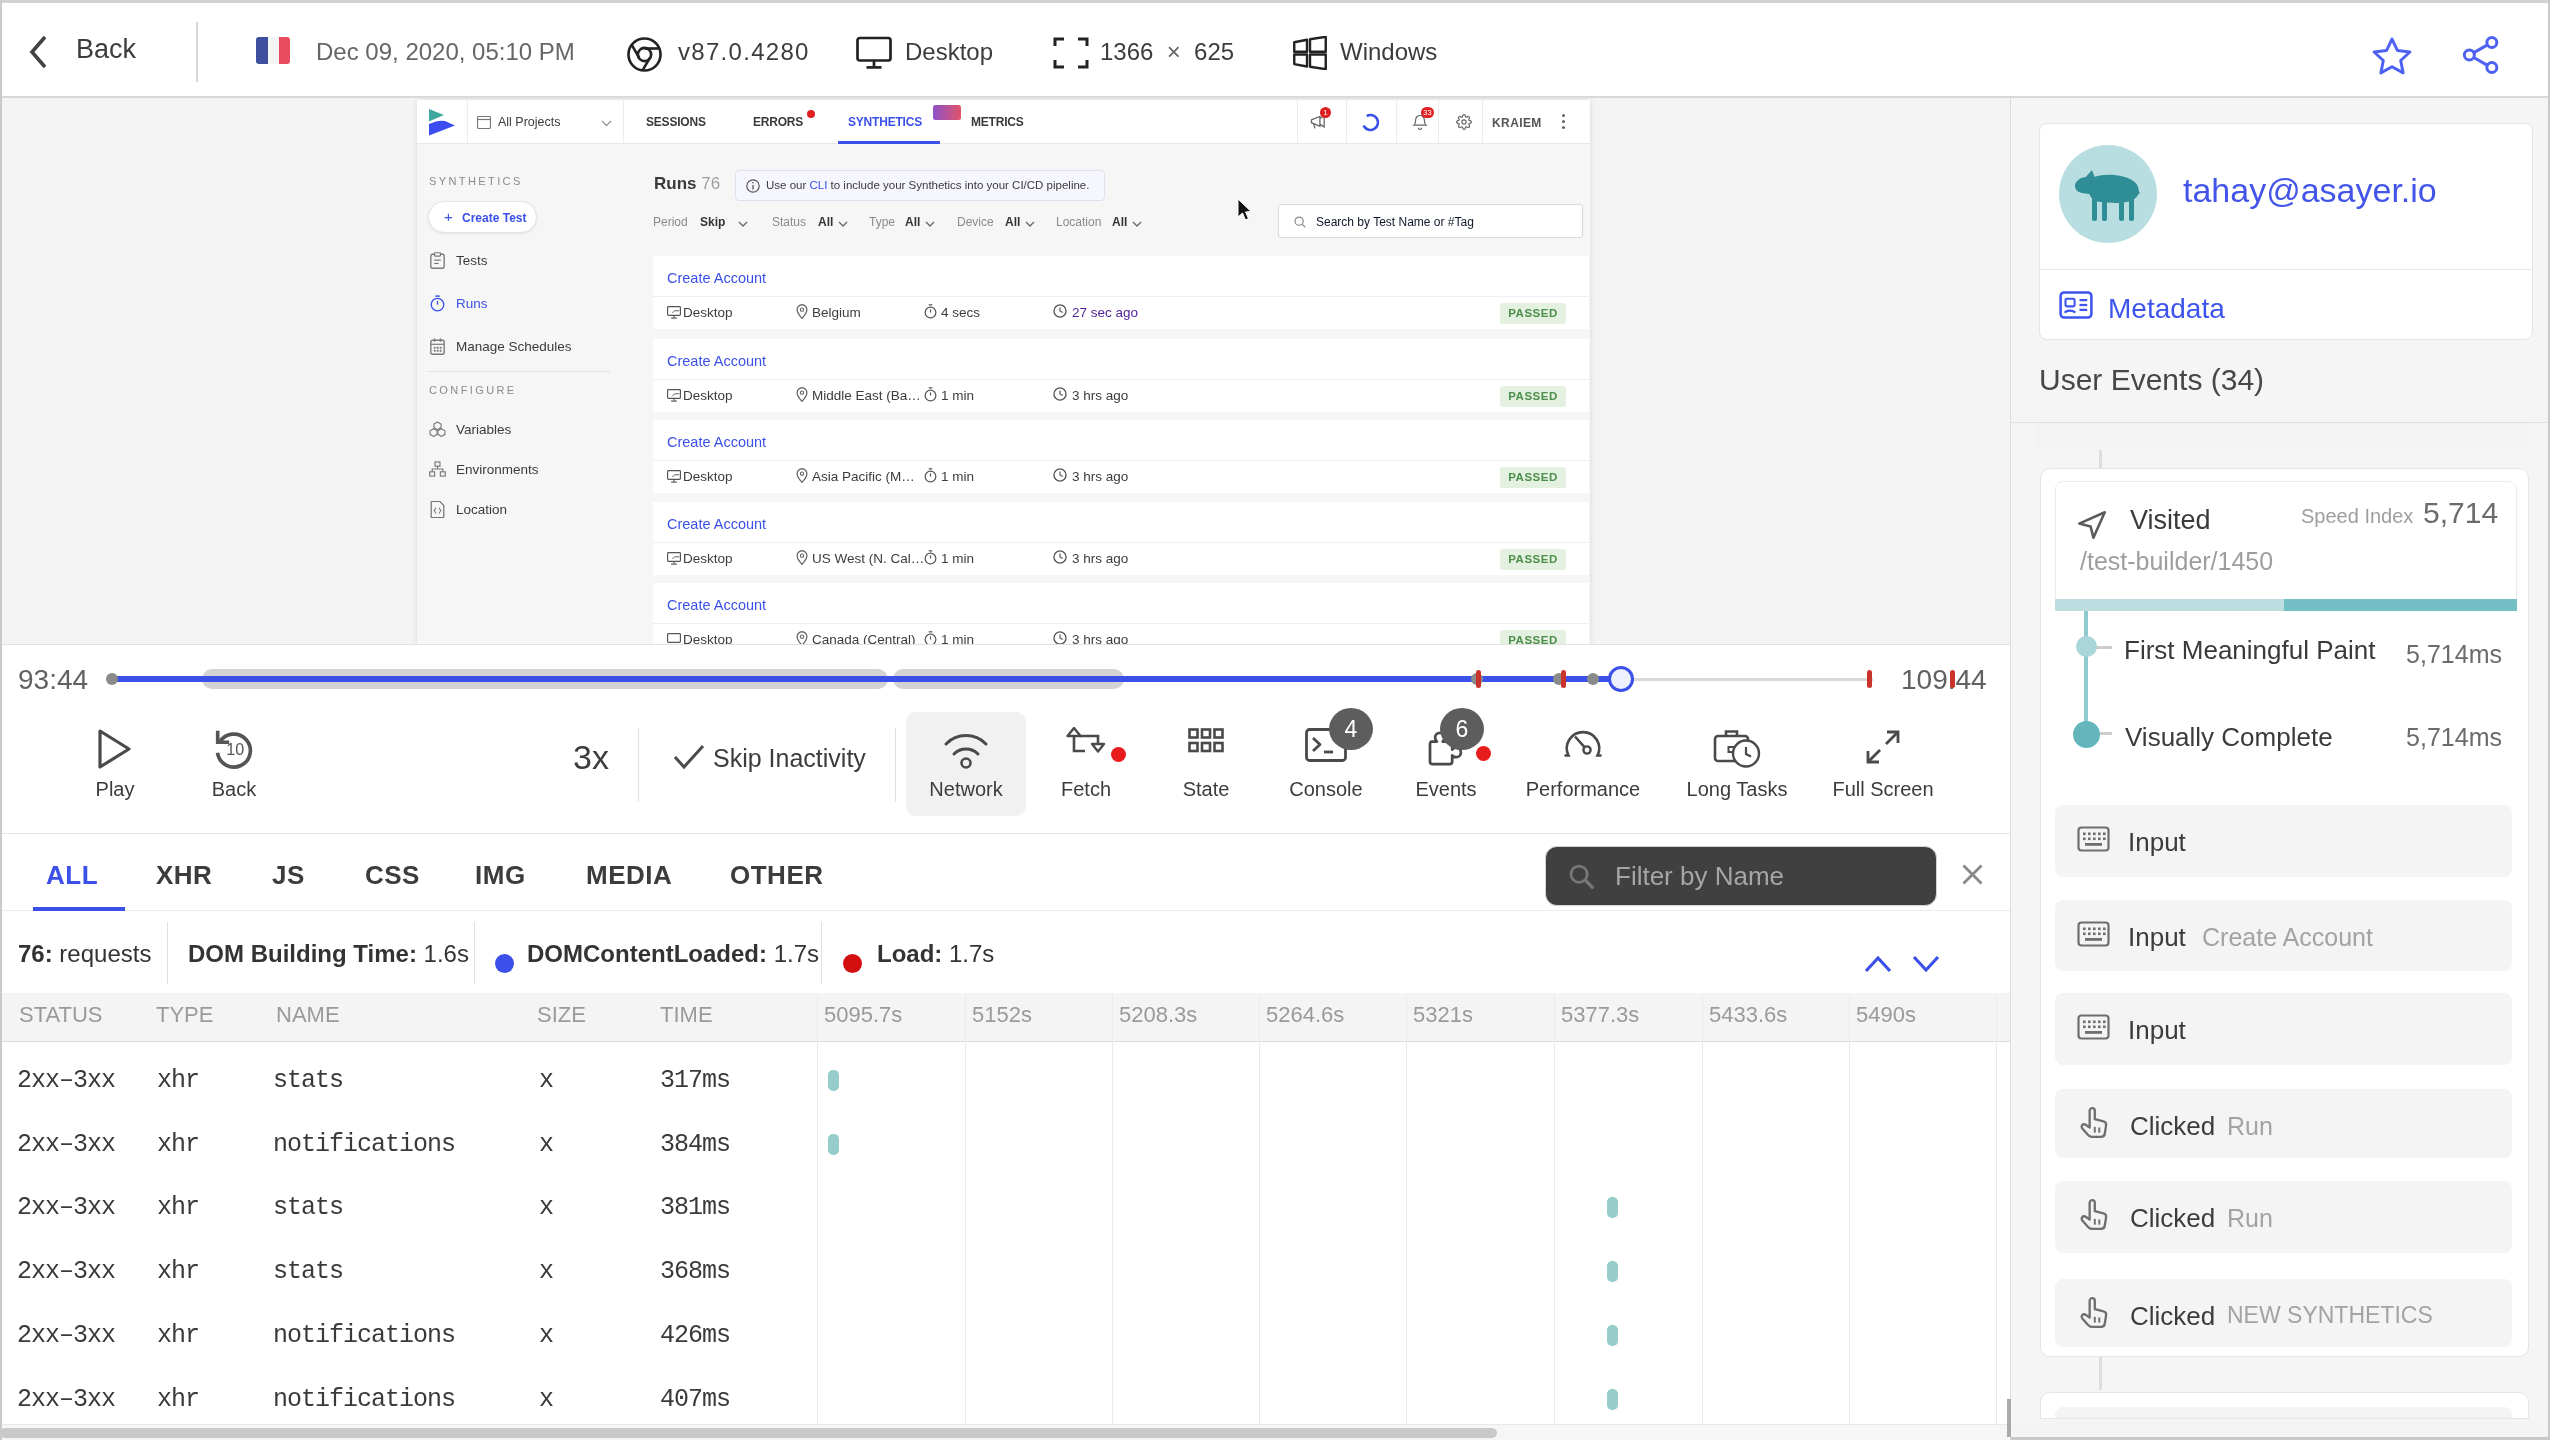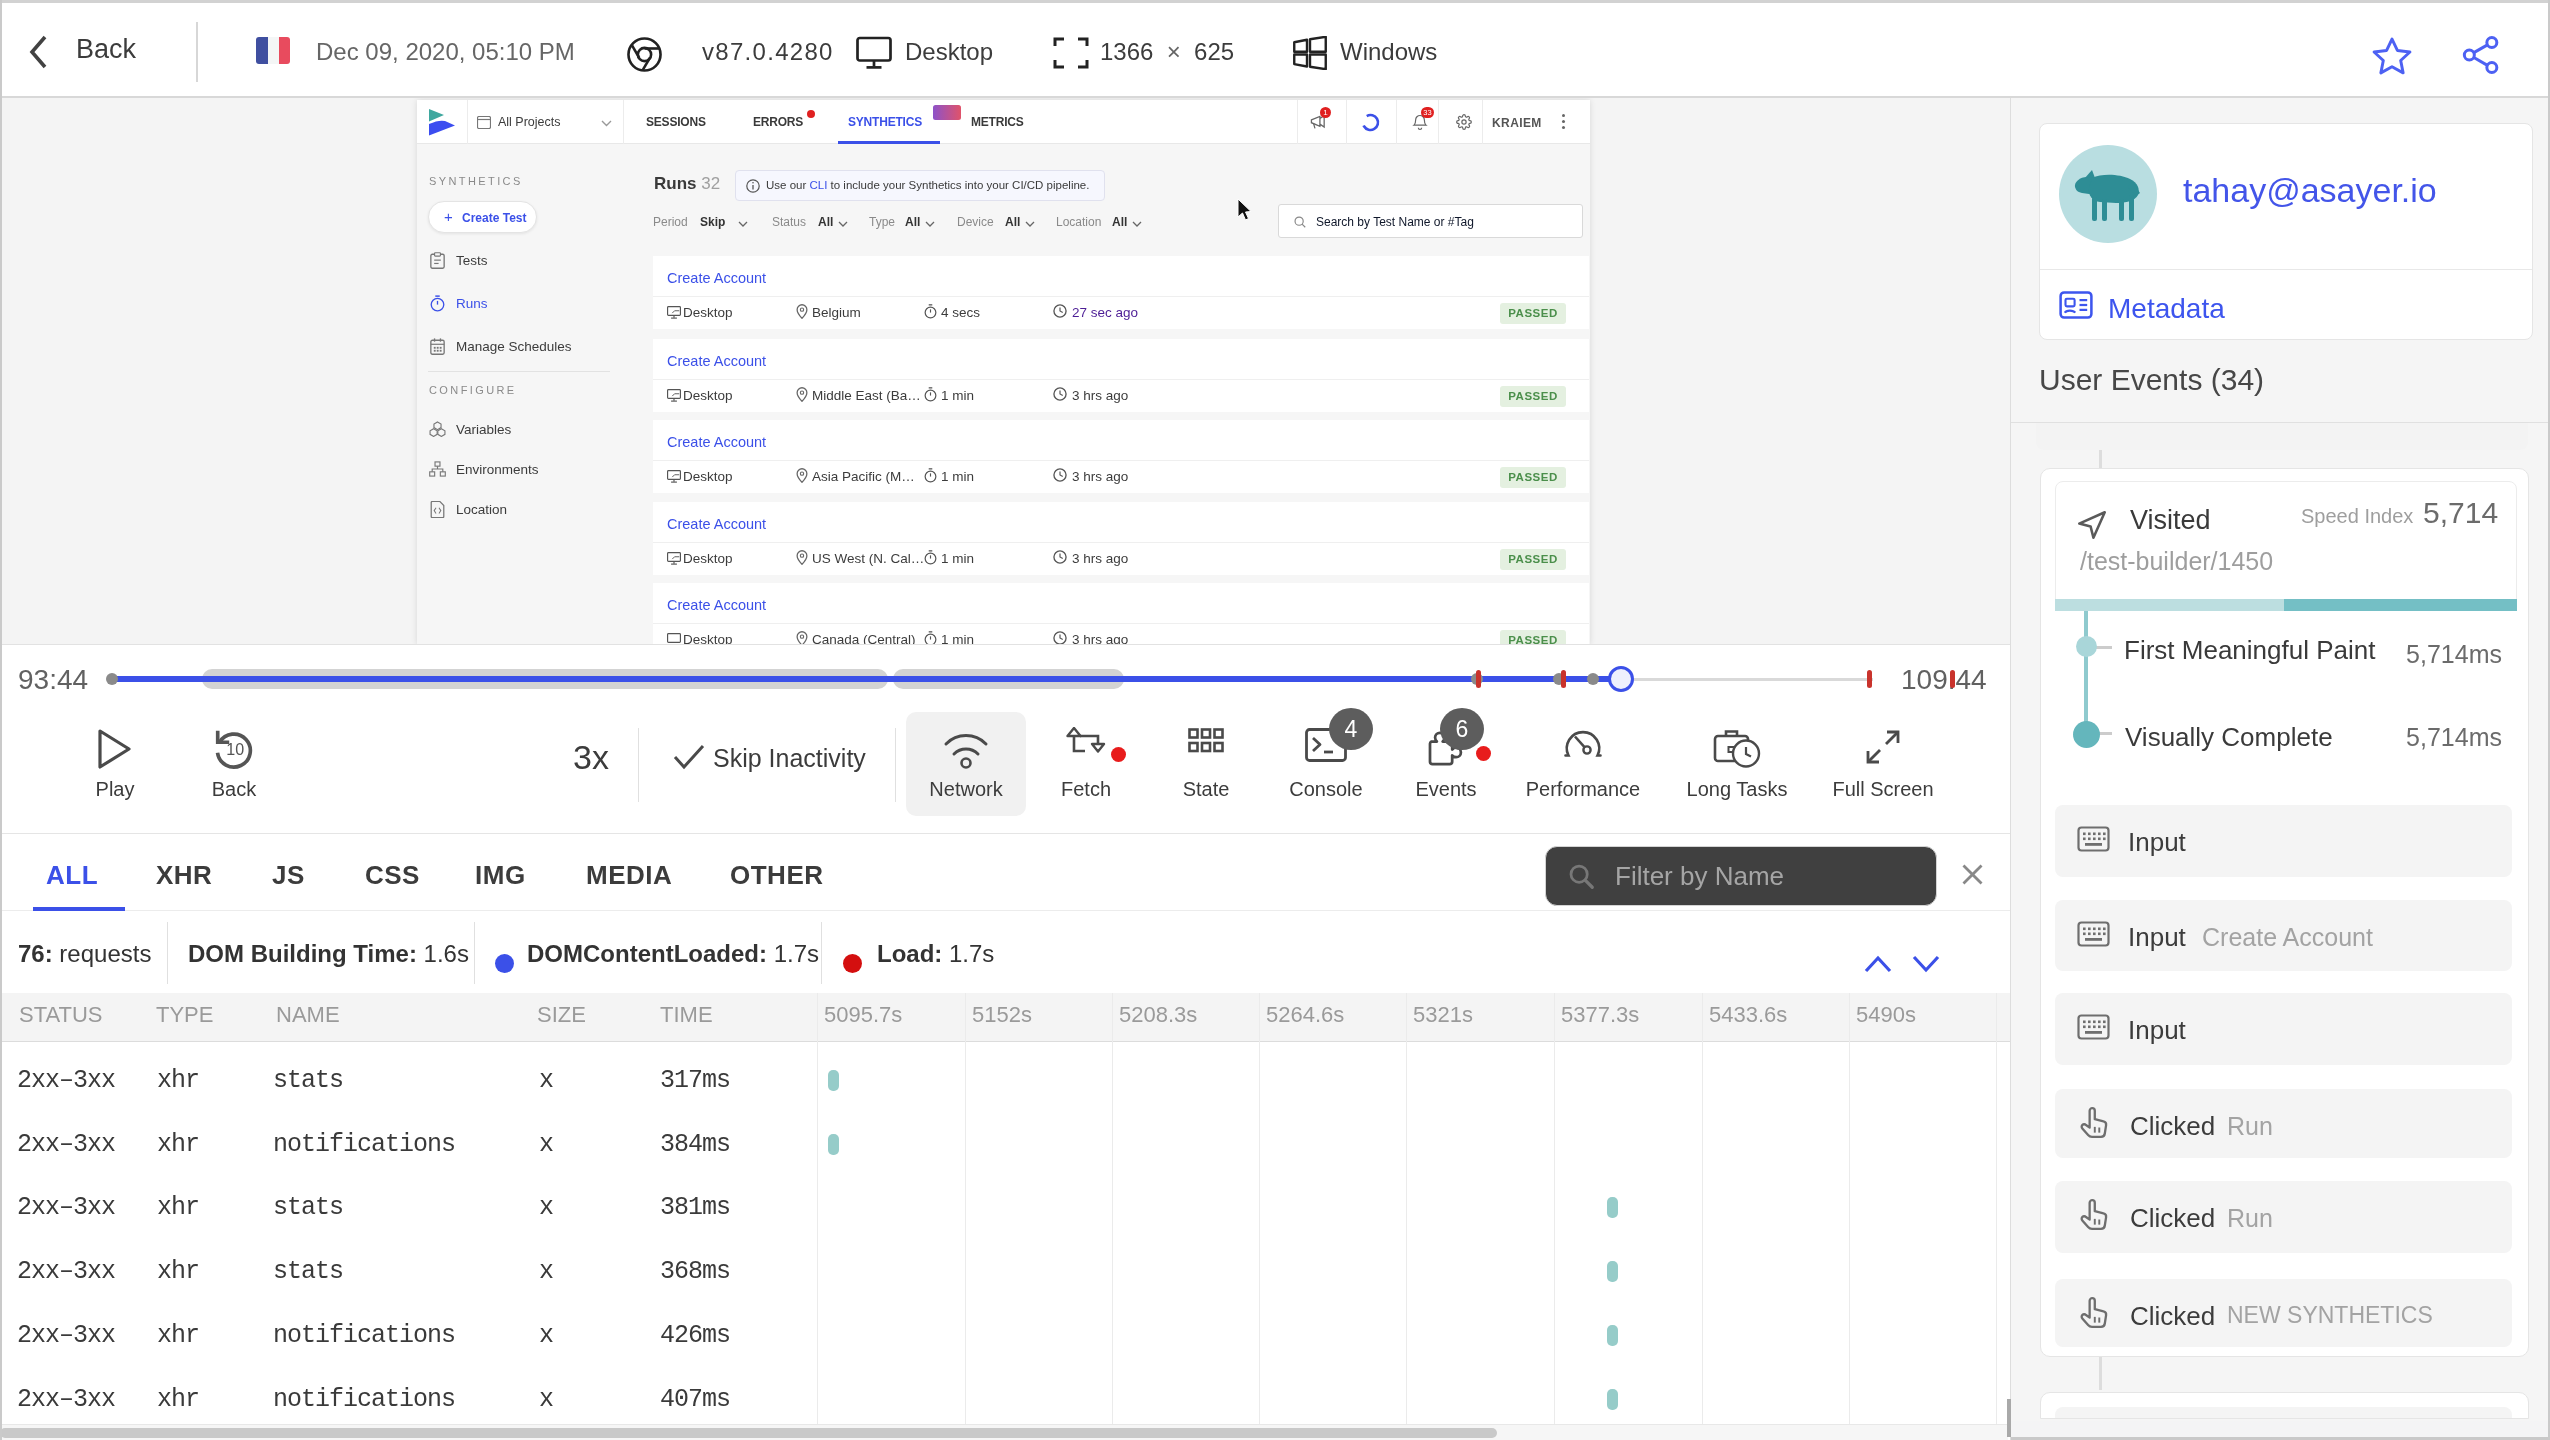--- a/index.html
+++ b/index.html
@@ -60,21 +60,21 @@
       <div class="abs" style="left:23px;top:0;width:11px;height:27px;background:#e84b5e;"></div>
     </div>
     <div class="abs" style="left:316px;top:35px;font-size:24px;color:#666;">Dec 09, 2020, 05:10 PM</div>
     <svg class="abs" style="left:626px;top:33px;" width="37" height="37" viewBox="0 0 24 24">
       <circle cx="12" cy="12" r="10.4" fill="none" stroke="#222" stroke-width="1.7"></circle>
       <circle cx="12" cy="12" r="4.3" fill="none" stroke="#222" stroke-width="1.7"></circle>
       <line x1="21.6" y1="8.1" x2="12" y2="8.1" stroke="#222" stroke-width="1.7"></line>
       <line x1="3.9" y1="6.1" x2="8.6" y2="14.2" stroke="#222" stroke-width="1.7"></line>
       <line x1="10.9" y1="22" x2="15.7" y2="13.9" stroke="#222" stroke-width="1.7"></line>
     </svg>
-    <div class="abs" style="left:678px;top:35px;font-size:24px;letter-spacing:1.3px;color:#3c3c3c;margin-left:24px;">v87.0.4280</div>
+    <div class="abs" style="left:678px;top:35px;font-size:24px;letter-spacing:1.3px;color:#3c3c3c;">v87.0.4280</div>
     <svg class="abs" style="left:856px;top:33px;" width="36" height="34" viewBox="0 0 24 22">
       <rect x="1" y="1" width="22" height="15" rx="1.5" fill="none" stroke="#222" stroke-width="1.8"></rect>
       <line x1="12" y1="16" x2="12" y2="20" stroke="#222" stroke-width="1.8"></line>
       <line x1="7" y1="20.6" x2="17" y2="20.6" stroke="#222" stroke-width="1.8"></line>
     </svg>
     <div class="abs" style="left:905px;top:35px;font-size:24px;color:#3c3c3c;">Desktop</div>
     <svg class="abs" style="left:1053px;top:34px;" width="36" height="32" viewBox="0 0 36 32">
       <path d="M2 9 V2 H11" fill="none" stroke="#222" stroke-width="3"></path>
       <path d="M25 2 H34 V9" fill="none" stroke="#222" stroke-width="3"></path>
       <path d="M34 23 V30 H25" fill="none" stroke="#222" stroke-width="3"></path>
@@ -196,21 +196,21 @@
         <path d="M12 7 V11 M4.5 15 V11 H19.5 V15" fill="none" stroke="#777" stroke-width="1.6"></path>
       </svg>
     <div class="abs" style="left:39px;top:362px;font-size:13.5px;color:#3c3c3c;">Environments</div>
     <svg class="abs" style="left:13px;top:401px;" width="15" height="17" viewBox="0 0 20 23">
         <path d="M1.5 2 a1.5 1.5 0 0 1 1.5 -1.5 H13 L18.5 6 V21 a1.5 1.5 0 0 1 -1.5 1.5 H3 a1.5 1.5 0 0 1 -1.5 -1.5 Z" fill="none" stroke="#777" stroke-width="1.7"></path>
         <polyline points="8,9 5.5,13 8,17" fill="none" stroke="#777" stroke-width="1.4"></polyline>
         <polyline points="12,9 14.5,13 12,17" fill="none" stroke="#777" stroke-width="1.4"></polyline>
       </svg>
     <div class="abs" style="left:39px;top:402px;font-size:13.5px;color:#3c3c3c;">Location</div>
 
-    <div class="abs" style="left:237px;top:74px;font-size:17px;font-weight:bold;color:#3a3a3a;">Runs <span style="color:#a0a0a0;font-weight:normal;">32</span></div>
+    <div class="abs" style="left:237px;top:74px;font-size:17px;font-weight:bold;color:#3a3a3a;">Runs <span style="color:#a0a0a0;font-weight:normal;">76</span></div>
     <div class="abs" style="left:318px;top:70px;width:370px;height:31px;background:#f6f7fe;border:1px solid #e0e1ee;border-radius:4px;">
       <svg class="abs" style="left:10px;top:8px;" width="14" height="14" viewBox="0 0 14 14">
           <circle cx="7" cy="7" r="6.2" fill="none" stroke="#555" stroke-width="1.2"></circle>
           <line x1="7" y1="6" x2="7" y2="10.5" stroke="#555" stroke-width="1.3"></line>
           <circle cx="7" cy="3.8" r="0.8" fill="#555"></circle>
         </svg>
       <div class="abs" style="left:30px;top:8px;font-size:11.5px;color:#3a3a3a;white-space:nowrap;">Use our <span style="color:#3b50e8;">CLI</span> to include your Synthetics into your CI/CD pipeline.</div>
     </div>
     <div class="abs" style="left:236px;top:115px;font-size:12px;color:#8a8a8a;">Period</div>
     <div class="abs" style="left:283px;top:115px;font-size:12px;color:#333;font-weight:bold;">Skip</div>

